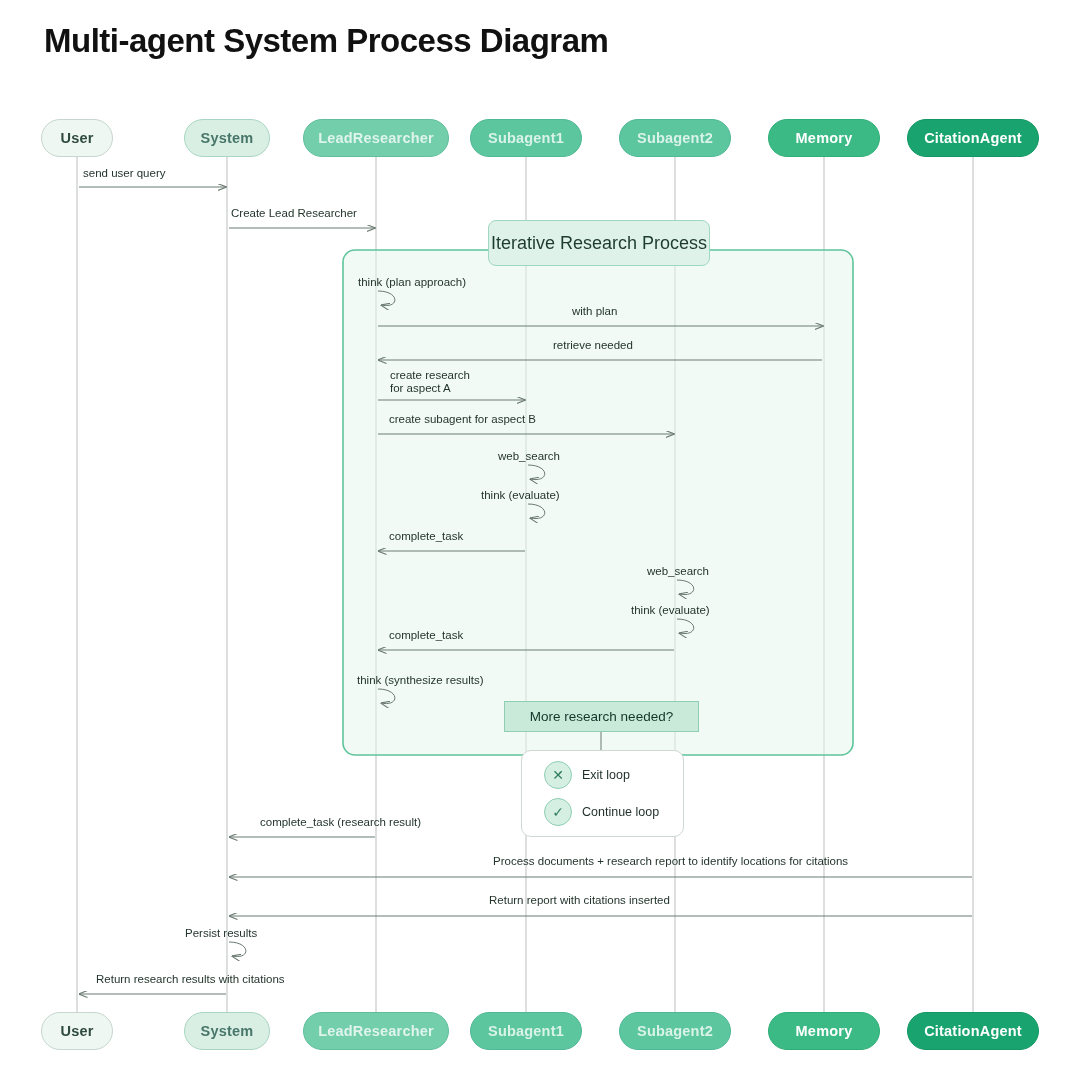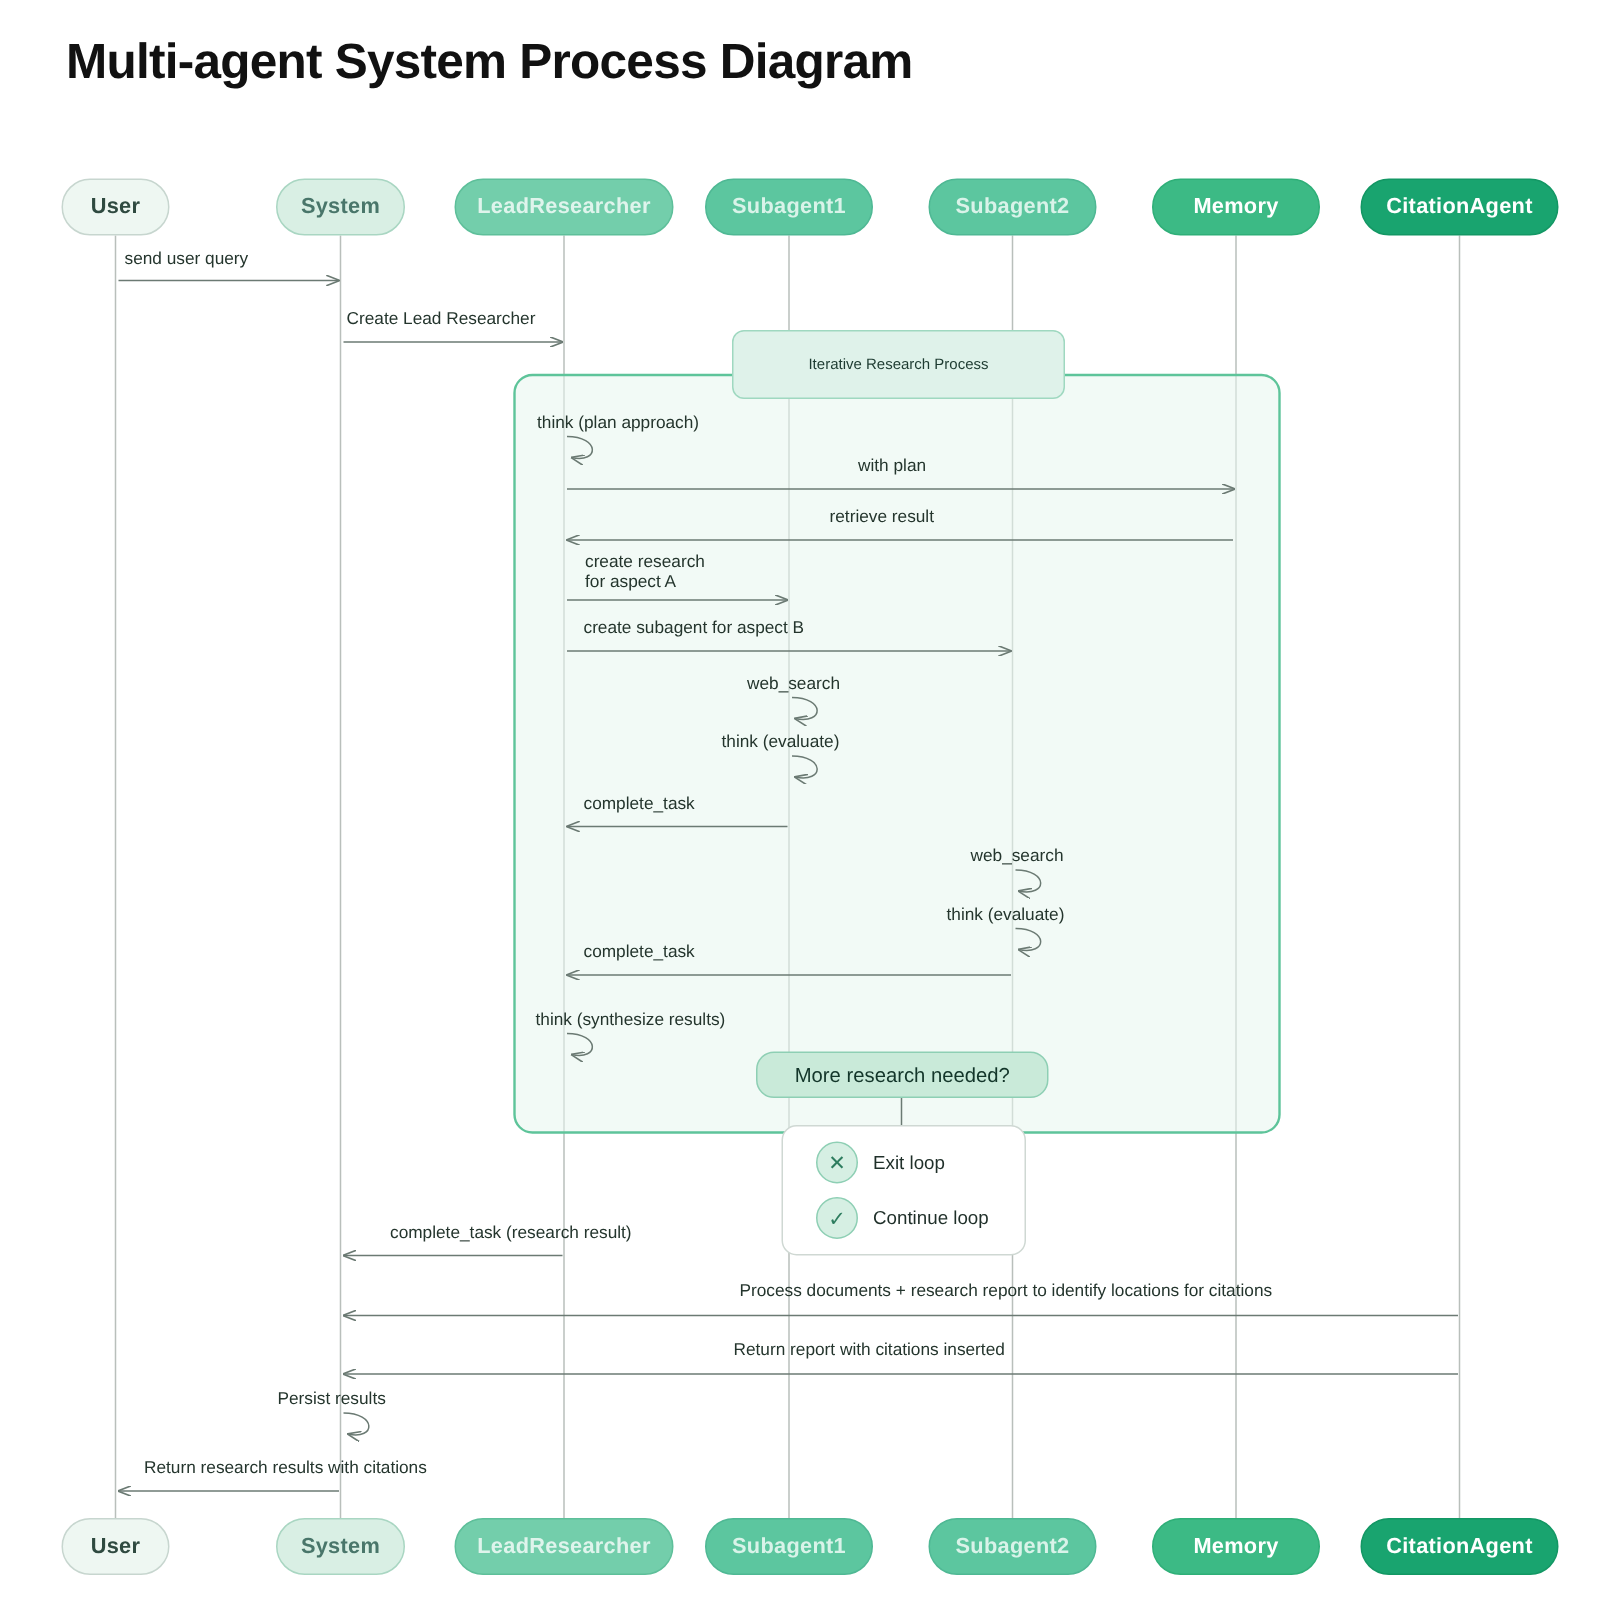--- a/index.html
+++ b/index.html
@@ -55,29 +55,29 @@
   }
   .loop-label {
     position: absolute;
     box-sizing: border-box;
     background: #dff2ea;
     border: 1.2px solid #9fd8c0;
     border-radius: 8px;
     display: flex;
     align-items: center;
     justify-content: center;
-    font-size: 10px;
+    font-size: 18px;
     color: #1d3b31;
   }
   .alt-label {
     position: absolute;
     box-sizing: border-box;
     background: #c9ead9;
     border: 1.2px solid #8ecfb4;
-    border-radius: 12px;
+    border-radius: 0;
     display: flex;
     align-items: center;
     justify-content: center;
     font-size: 13.5px;
     color: #13362a;
   }
   .alt-panel {
     position: absolute;
     box-sizing: border-box;
     background: #ffffff;
@@ -216,21 +216,21 @@
 </div>
 <div class="alt-opt" style="left:544px; top:798px;">
   <span class="alt-ico">✓</span>
   <span>Continue loop</span>
 </div>
 
 <div class="msg-label" style="left:83px; top:167px;">send user query</div>
 <div class="msg-label" style="left:231px; top:207px;">Create Lead Researcher</div>
 <div class="msg-label" style="left:358px; top:276px;">think (plan approach)</div>
 <div class="msg-label" style="left:572px; top:305px;">with plan</div>
-<div class="msg-label" style="left:553px; top:339px;">retrieve result</div>
+<div class="msg-label" style="left:553px; top:339px;">retrieve needed</div>
 <div class="msg-label" style="left:390px; top:369px;">create research
 for aspect A</div>
 <div class="msg-label" style="left:389px; top:413px;">create subagent for aspect B</div>
 <div class="msg-label" style="left:498px; top:450px;">web_search</div>
 <div class="msg-label" style="left:481px; top:489px;">think (evaluate)</div>
 <div class="msg-label" style="left:389px; top:530px;">complete_task</div>
 <div class="msg-label" style="left:647px; top:565px;">web_search</div>
 <div class="msg-label" style="left:631px; top:604px;">think (evaluate)</div>
 <div class="msg-label" style="left:389px; top:629px;">complete_task</div>
 <div class="msg-label" style="left:357px; top:674px;">think (synthesize results)</div>

